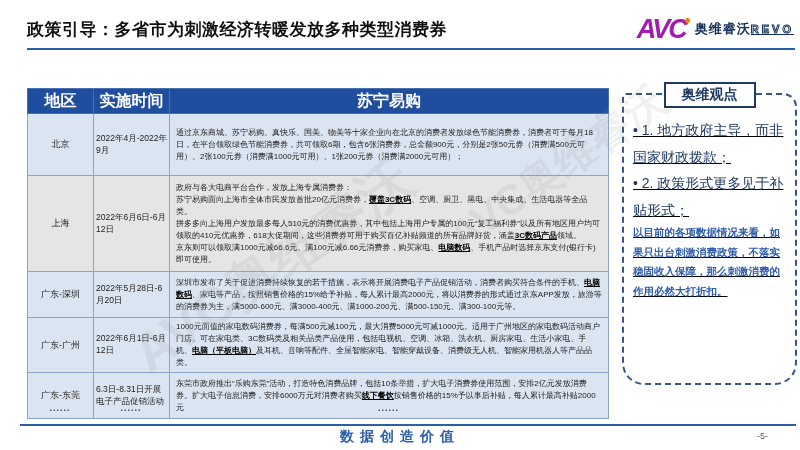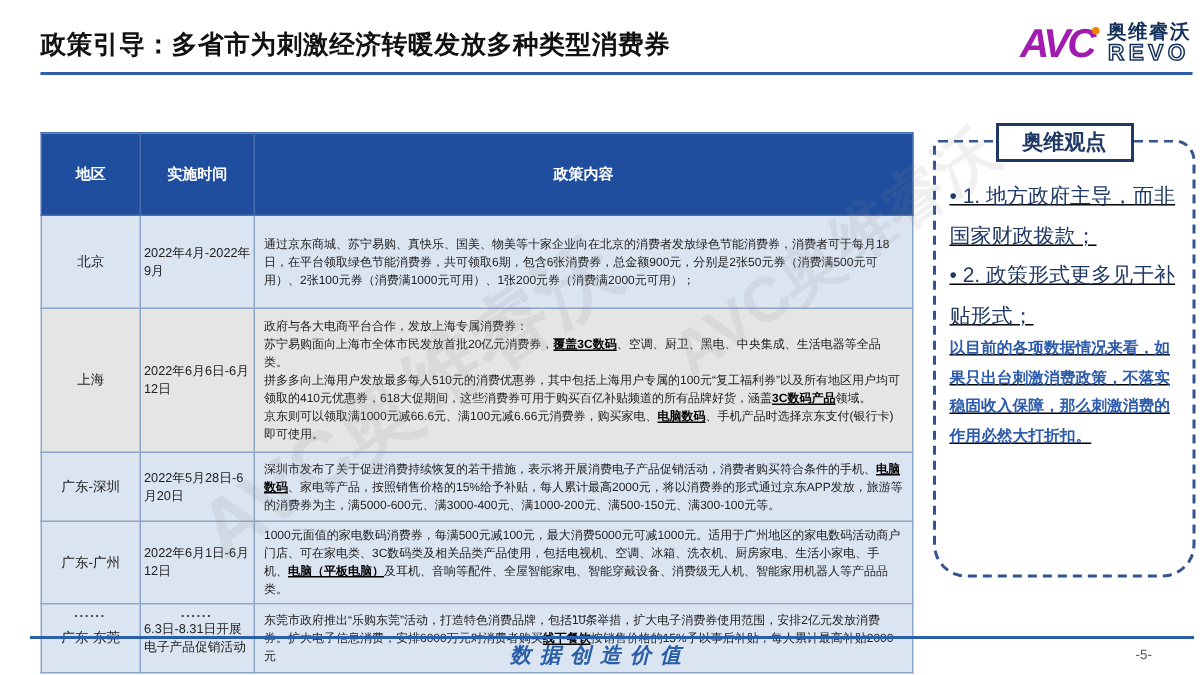--- a/index.html
+++ b/index.html
@@ -8,34 +8,34 @@
 
   
   .hdr{position:absolute;left:27px;top:10px;right:6px;height:38px;display:flex;
        justify-content:space-between;align-items:center;}
   .title{margin:0;font-size:17px;font-weight:bold;color:#111;letter-spacing:.5px;}
   .logo{display:flex;align-items:center;gap:5px;}
   .logo-avc-wrap{position:relative;}
   .logo-avc{font-size:27px;font-weight:900;font-style:italic;color:#a21caf;letter-spacing:-2px;}
   .logo-dot{position:absolute;right:-4px;top:4px;width:5px;height:5px;border-radius:50%;
             background:var(--accent-orange,#f08300);}
-  .logo-right{display:flex;flex-direction:column;align-items:center;line-height:1.05;margin-left:4px;}
+  .logo-right{display:flex;flex-direction:row;align-items:flex-end;line-height:1.05;margin-left:4px;}
   .logo-cn{font-size:13px;font-weight:900;color:#16325c;letter-spacing:1px;}
-  .logo-en{font-size:15px;font-weight:900;letter-spacing:3px;color:transparent;
+  .logo-en{font-size:11px;font-weight:900;letter-spacing:3px;color:transparent;text-decoration:underline;
            -webkit-text-stroke:1px #16325c;}
   .rule-top{position:absolute;left:27px;right:5px;top:48px;border-top:2px solid var(--brand-blue,#2b5fa8);}
 
   
   .subtitle{position:absolute;left:27px;top:63px;font-size:10.5px;color:#222;}
 
   
   .policy-table{position:absolute;left:27px;top:88px;width:581px;border-collapse:collapse;
                 table-layout:fixed;border:1px solid #5a7fb5;}
-  .policy-table th{background:var(--header-bg,#1f4e9f);color:#fff;font-size:10px;font-weight:bold;
-                   height:22px;border:1px solid #476fae;padding:16px 2px;}
+  .policy-table th{background:var(--header-bg,#1f4e9f);color:#fff;font-size:16px;font-weight:bold;
+                   height:22px;border:1px solid #476fae;padding:1px 2px;}
   .policy-table td{border:1px solid var(--table-border,#8ba6c9);vertical-align:middle;color:#222;
                    background:#e5e5e5;}
   .policy-table tr.shaded td{background:var(--row-shaded,#dbe4f1);}
   .c-region{text-align:center;font-size:9px;}
   .c-period{text-align:left;font-size:8.5px;padding:0 2px;line-height:1.4;}
   .c-content{font-size:8px;line-height:1.5;padding:3px 6px;white-space:pre-wrap;overflow:hidden;}
   .c-content b{color:#000;text-decoration:underline;}
 
   .ellipsis-row{position:absolute;left:27px;top:403px;width:581px;display:flex;
                 font-size:9px;color:#444;letter-spacing:1px;font-weight:bold;}
@@ -58,21 +58,21 @@
 
   
   .wm{position:absolute;font-weight:900;color:#8a8a8a;opacity:.12;transform:rotate(-35deg);
       pointer-events:none;white-space:nowrap;z-index:5;}
   .wm-1{left:110px;top:230px;font-size:54px;}
   .wm-2{left:430px;top:140px;font-size:42px;}
 
   
   .rule-bottom{position:absolute;left:20px;right:4px;top:424px;border-top:2px solid var(--brand-blue,#2b5fa8);}
   .slogan{position:absolute;left:0;right:0;top:428px;text-align:center;
-          font-family:"DejaVu Serif","Liberation Serif",serif;font-style:italic;font-weight:bold;
+          font-family:"DejaVu Serif","Liberation Serif",serif;font-weight:bold;
           color:var(--brand-blue,#2b5fa8);font-size:14px;letter-spacing:6px;}
   .page-num{position:absolute;right:32px;top:431px;font-size:9px;color:#555;}
 </style>
 </head>
 <body>
 
 <div class="page">
 
   <div class="hdr">
     <h1 class="title">政策引导：多省市为刺激经济转暖发放多种类型消费券</h1>
@@ -93,21 +93,21 @@
   <table class="policy-table">
     <colgroup>
         <col style="width:66px">
         <col style="width:76px">
         <col style="width:439px">
       </colgroup>
     <thead>
         <tr>
           <th>地区</th>
           <th>实施时间</th>
-          <th>政策内容</th>
+          <th>苏宁易购</th>
         </tr>
       </thead>
     <tbody>
         <tr class="shaded" style="height: 62px;">
           <td class="c-region">北京</td>
           <td class="c-period">2022年4月-2022年9月</td>
           <td class="c-content"><span>通过京东商城、苏宁易购、真快乐、国美、物美等十家企业向在北京的消费者发放绿色节能消费券，消费者可于每月18日，在平台领取绿色节能消费券，共可领取6期，包含6张消费券，总金额900元，分别是2张50元券（消费满500元可用）、2张100元券（消费满1000元可用）、1张200元券（消费满2000元可用）；</span></td>
         </tr>
         <tr style="height: 96px;">
           <td class="c-region">上海</td>

